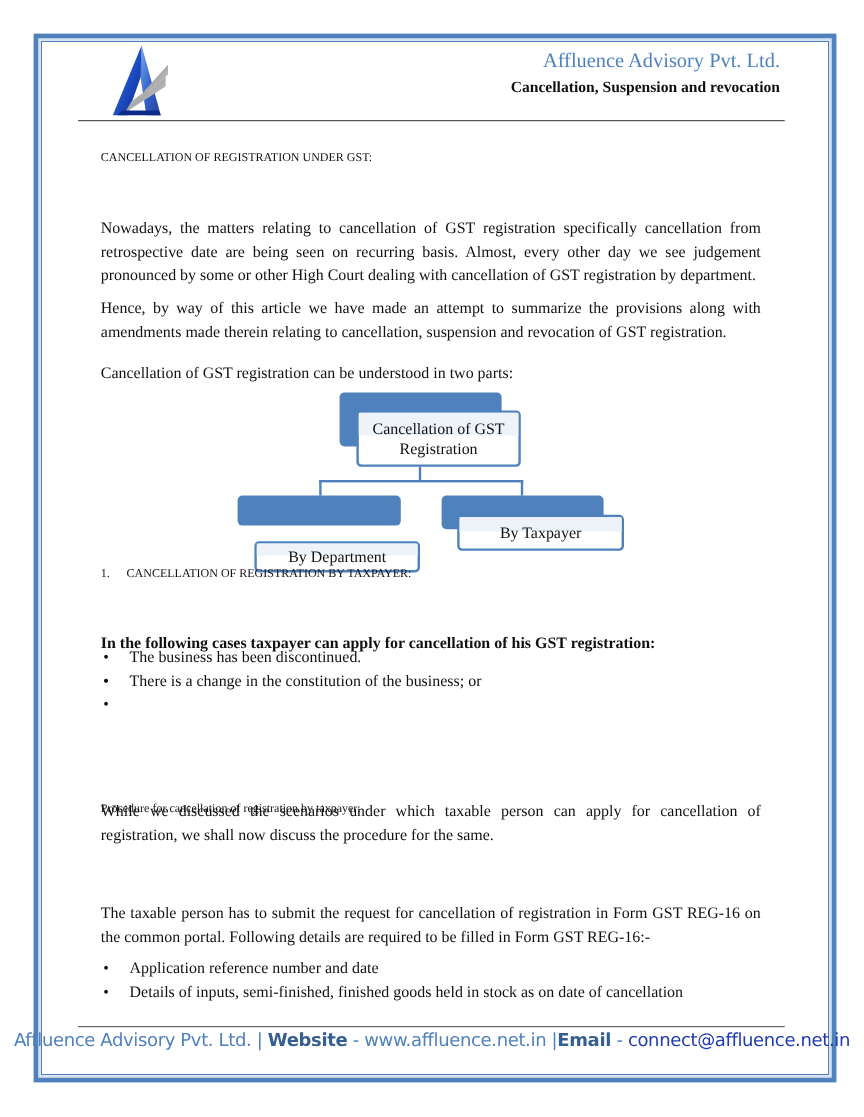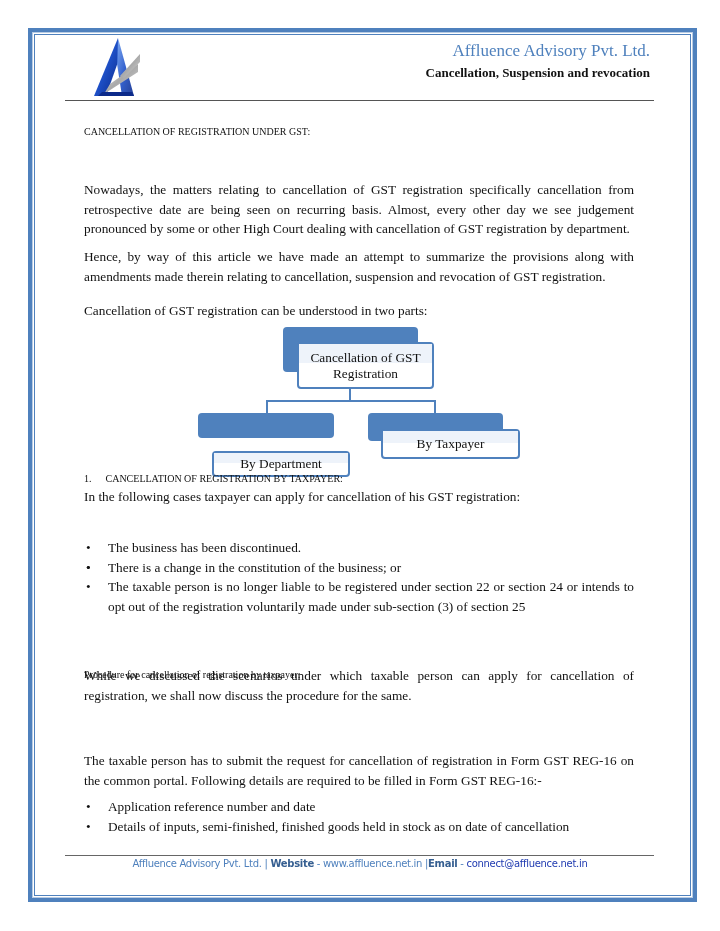--- a/index.html
+++ b/index.html
@@ -23,21 +23,21 @@
   .node-front { position:absolute; background:#ffffff; border:2px solid #4f81bd; border-radius:4px; box-sizing:border-box; display:flex; align-items:center; justify-content:center; text-align:center; font-size:13.3px; line-height:16px; }
   .node-front .tint { position:absolute; left:0; top:0; right:0; height:45%; background:#eef3fa; z-index:0; }
   .node-front span { position:relative; z-index:1; }
   .conn { position:absolute; background:#4f81bd; }
 
   ul.bullets { list-style:none; margin:0; padding:0; position:absolute; left:0; width:550px; }
   ul.bullets li { position:relative; padding-left:24px; text-align:justify; line-height:19.5px; margin-bottom:0; }
   ul.bullets li .dot { position:absolute; left:2px; top:0; }
 
   .footer-rule { position:absolute; left:65px; top:855px; width:589px; height:1px; background:#666; }
-  .footer { position:absolute; left:0; width:720px; top:858px; text-align:center; font-family:"DejaVu Sans", sans-serif; font-size:10px; color:#4f81bd; letter-spacing:-0.3px; }
+  .footer { position:absolute; left:0; width:720px; top:858px; text-align:center; font-family:"DejaVu Sans", sans-serif; font-size:15px; color:#4f81bd; letter-spacing:-0.3px; }
   .footer .bold { font-weight:bold; color:#365f91; }
   .footer .email { color:#1f3ab0; }
 </style>
 </head>
 <body>
 
 <div class="border-outer"></div>
 <div class="border-light"></div>
 <div class="border-inner"></div>
 
@@ -94,27 +94,27 @@
     <div class="node-back" style="left:284px; top:291px; width:135px; height:28px;"></div>
     <div class="node-front" style="left:297px; top:307px; width:139px; height:30px;">
       <div class="tint"></div>
         <span>By Taxpayer</span>
     </div>
   </div>
 
   <div class="h1" style="top:347px; left:0;">
     <span>1.</span><span style="display:inline-block;width:14px;"></span><span>CANCELLATION OF REGISTRATION BY TAXPAYER:</span>
   </div>
-  <p class="para" style="top:365px;">In the following cases taxpayer can apply for cancellation of his GST registration:</p>
+  <p class="para" style="top:404px;font-weight:bold;">In the following cases taxpayer can apply for cancellation of his GST registration:</p>
 
   <ul class="bullets" style="top:416px;">
     <li><span class="dot">•</span><span>The business has been discontinued.</span></li>
     <li><span class="dot">•</span></li>
     <li><span class="dot">•</span><span>There is a change in the constitution of the business; or</span></li>
-    <li><span class="dot">•</span><span>The taxable person is no longer liable to be registered under section 22 or section 24 or intends to opt out of the registration voluntarily made under sub-section (3) of section 25</span></li>
+    <li><span class="dot">•</span></li>
   </ul>
 
   <div class="h1" style="top:543px;">Procedure for cancellation of registration by taxpayer:</div>
   <p class="para" style="top:544px;">While we discussed the scenarios under which taxable person can apply for cancellation of registration, we shall now discuss the procedure for the same.</p>
   <p class="para" style="top:629px;">The taxable person has to submit the request for cancellation of registration in Form GST REG-16 on the common portal. Following details are required to be filled in Form GST REG-16:-</p>
 
   <ul class="bullets" style="top:675px;">
     <li><span class="dot">•</span><span>Application reference number and date</span></li>
     <li><span class="dot">•</span><span>Details of inputs, semi-finished, finished goods held in stock as on date of cancellation</span></li>
   </ul>

